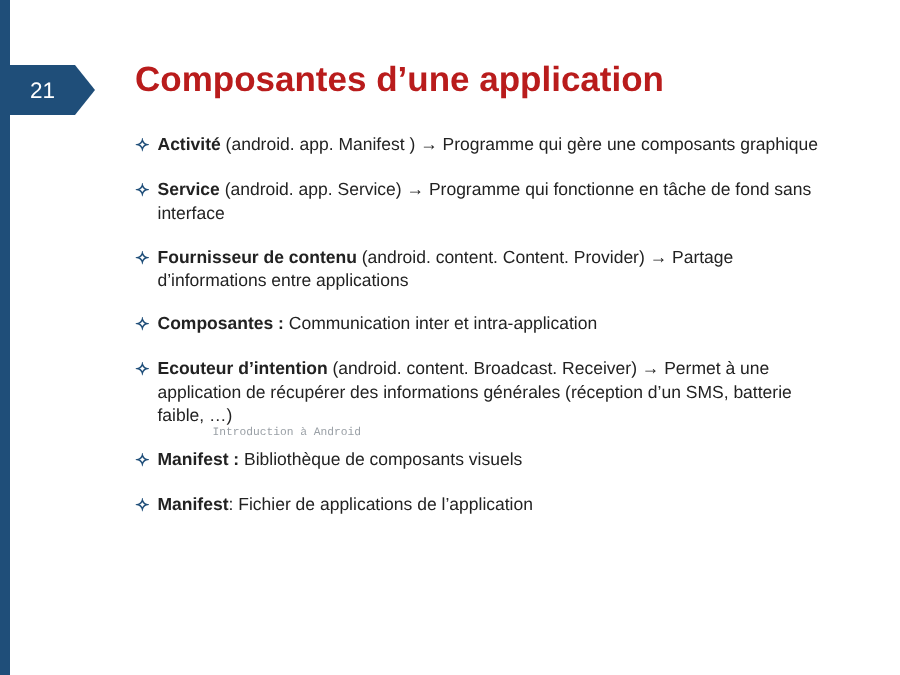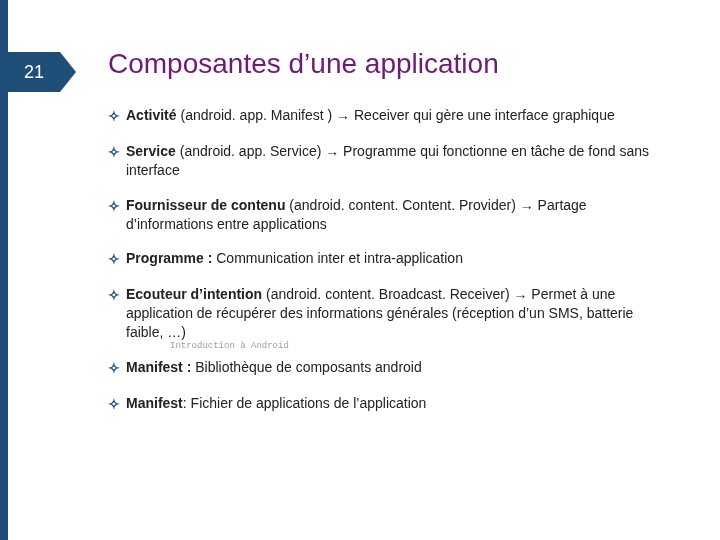--- a/index.html
+++ b/index.html
@@ -18,21 +18,21 @@
   .num-chevron {
     position: absolute; left: 60px; top: 52px;
     width: 0; height: 0;
     border-top: 20px solid transparent;
     border-bottom: 20px solid transparent;
     border-left: 16px solid #1f4e79;
   }
 
   .title {
     position: absolute; left: 108px; top: 48px;
-    font-size: 28px; color: #701a75; font-weight: 400;
+    font-size: 28px; color: #b91c1c; font-weight: 700;
   }
 
   .content {
     position: absolute; left: 108px; top: 106px; width: 560px;
     color: #222; font-size: 14px; line-height: 1.35;
   }
   .bullet { display: flex; margin-bottom: 16px; }
   .bullet .marker {
     flex: 0 0 18px; color: #1f4e79; font-weight: bold; font-size: 14px;
     padding-top: 1px;
@@ -56,56 +56,56 @@
   <div class="num-badge">21</div>
   <div class="num-chevron"></div>
 
   <div class="title">Composantes d’une application</div>
 
   <div class="content">
 
     <div class="bullet">
       <div class="marker">✧</div>
       <div class="text">
-        <span class="bold">Activité</span><span> (android. app. Manifest ) </span><span class="arrow">→</span><span> Receiver qui gère une interface graphique</span>
+        <span class="bold">Activité</span><span> (android. app. Manifest ) </span><span class="arrow">→</span><span> Programme qui gère une composants graphique</span>
       </div>
     </div>
 
     <div class="bullet">
       <div class="marker">✧</div>
       <div class="text">
         <span class="bold">Service</span><span> (android. app. Service) </span><span class="arrow">→</span><span>  Programme qui fonctionne en tâche de fond sans interface</span>
       </div>
     </div>
 
     <div class="bullet">
       <div class="marker">✧</div>
       <div class="text">
         <span class="bold">Fournisseur de contenu</span><span> (android. content. Content. Provider) </span><span class="arrow">→</span><span> Partage d’informations entre applications</span>
       </div>
     </div>
 
     <div class="bullet">
       <div class="marker">✧</div>
       <div class="text">
-        <span class="bold">Programme :</span><span> Communication inter et intra-application</span>
+        <span class="bold">Composantes :</span><span> Communication inter et intra-application</span>
       </div>
     </div>
 
     <div class="bullet">
       <div class="marker">✧</div>
       <div class="text">
         <span class="bold">Ecouteur d’intention</span><span>  (android. content. Broadcast. Receiver) </span><span class="arrow">→</span><span> Permet à une application de récupérer des informations générales (réception d’un SMS, batterie faible, …)</span>
       </div>
     </div>
 
     <div class="bullet">
       <div class="marker">✧</div>
       <div class="text">
-        <span class="bold">Manifest :</span><span> Bibliothèque de composants android</span>
+        <span class="bold">Manifest :</span><span> Bibliothèque de composants visuels</span>
       </div>
     </div>
 
     <div class="bullet">
       <div class="marker">✧</div>
       <div class="text">
         <span class="bold">Manifest</span><span>: Fichier de applications de l’application</span>
       </div>
     </div>
 

